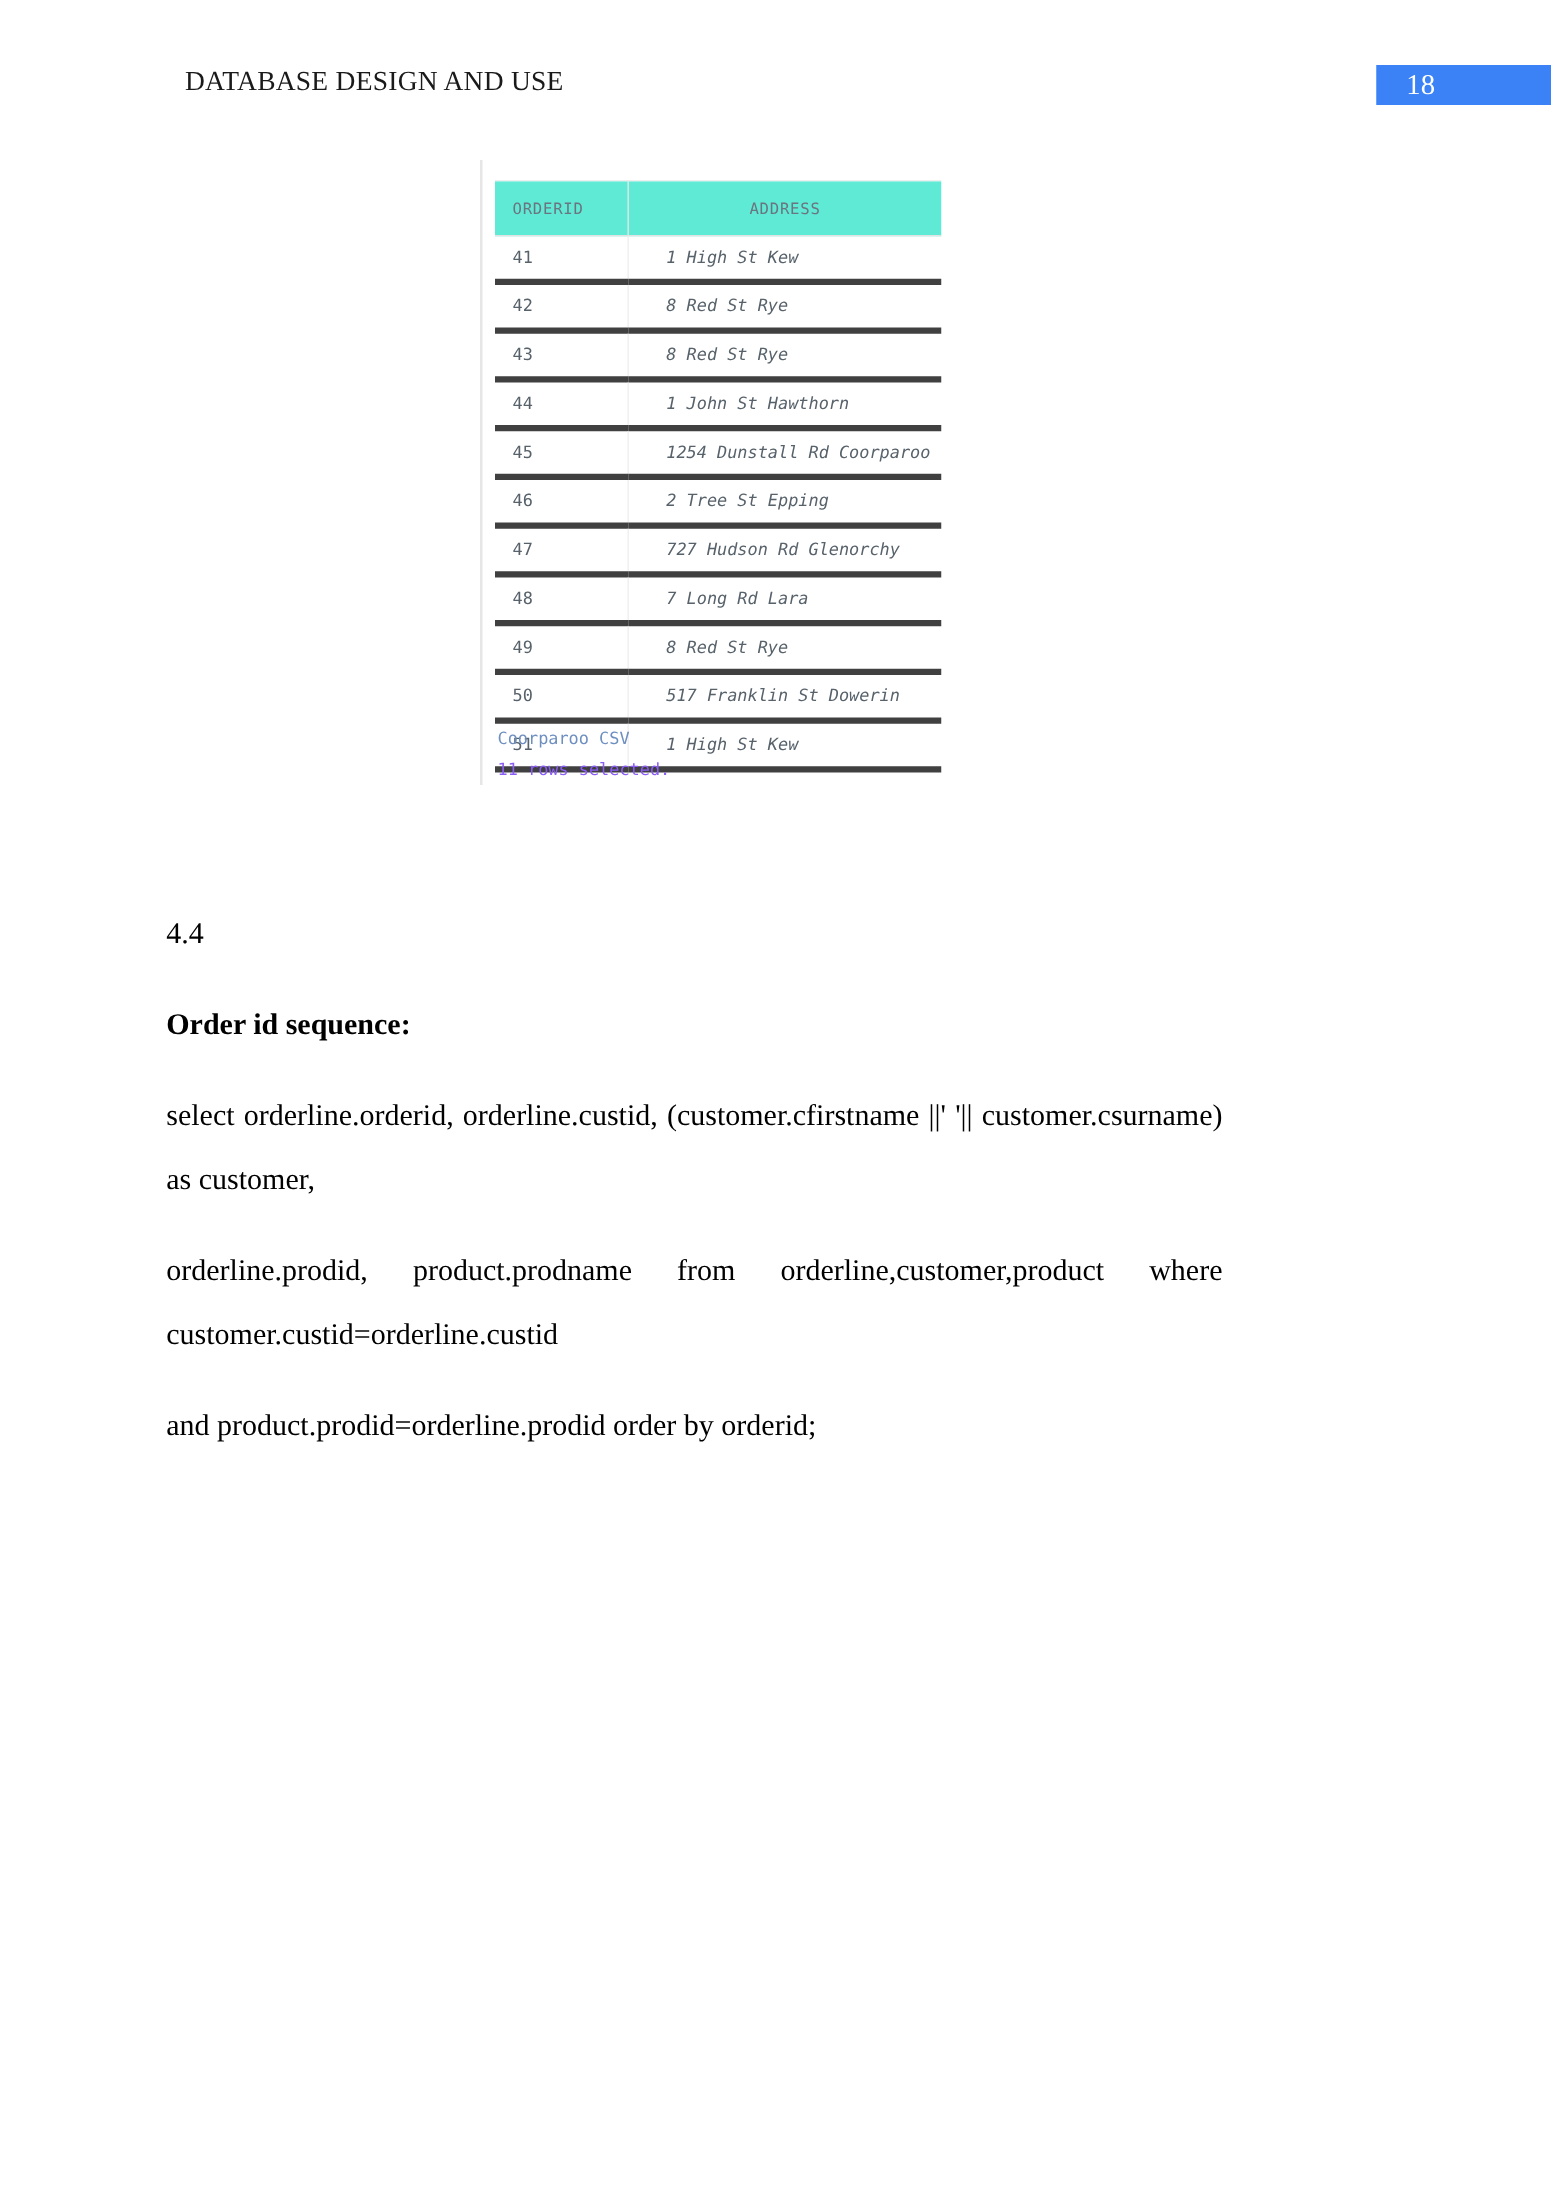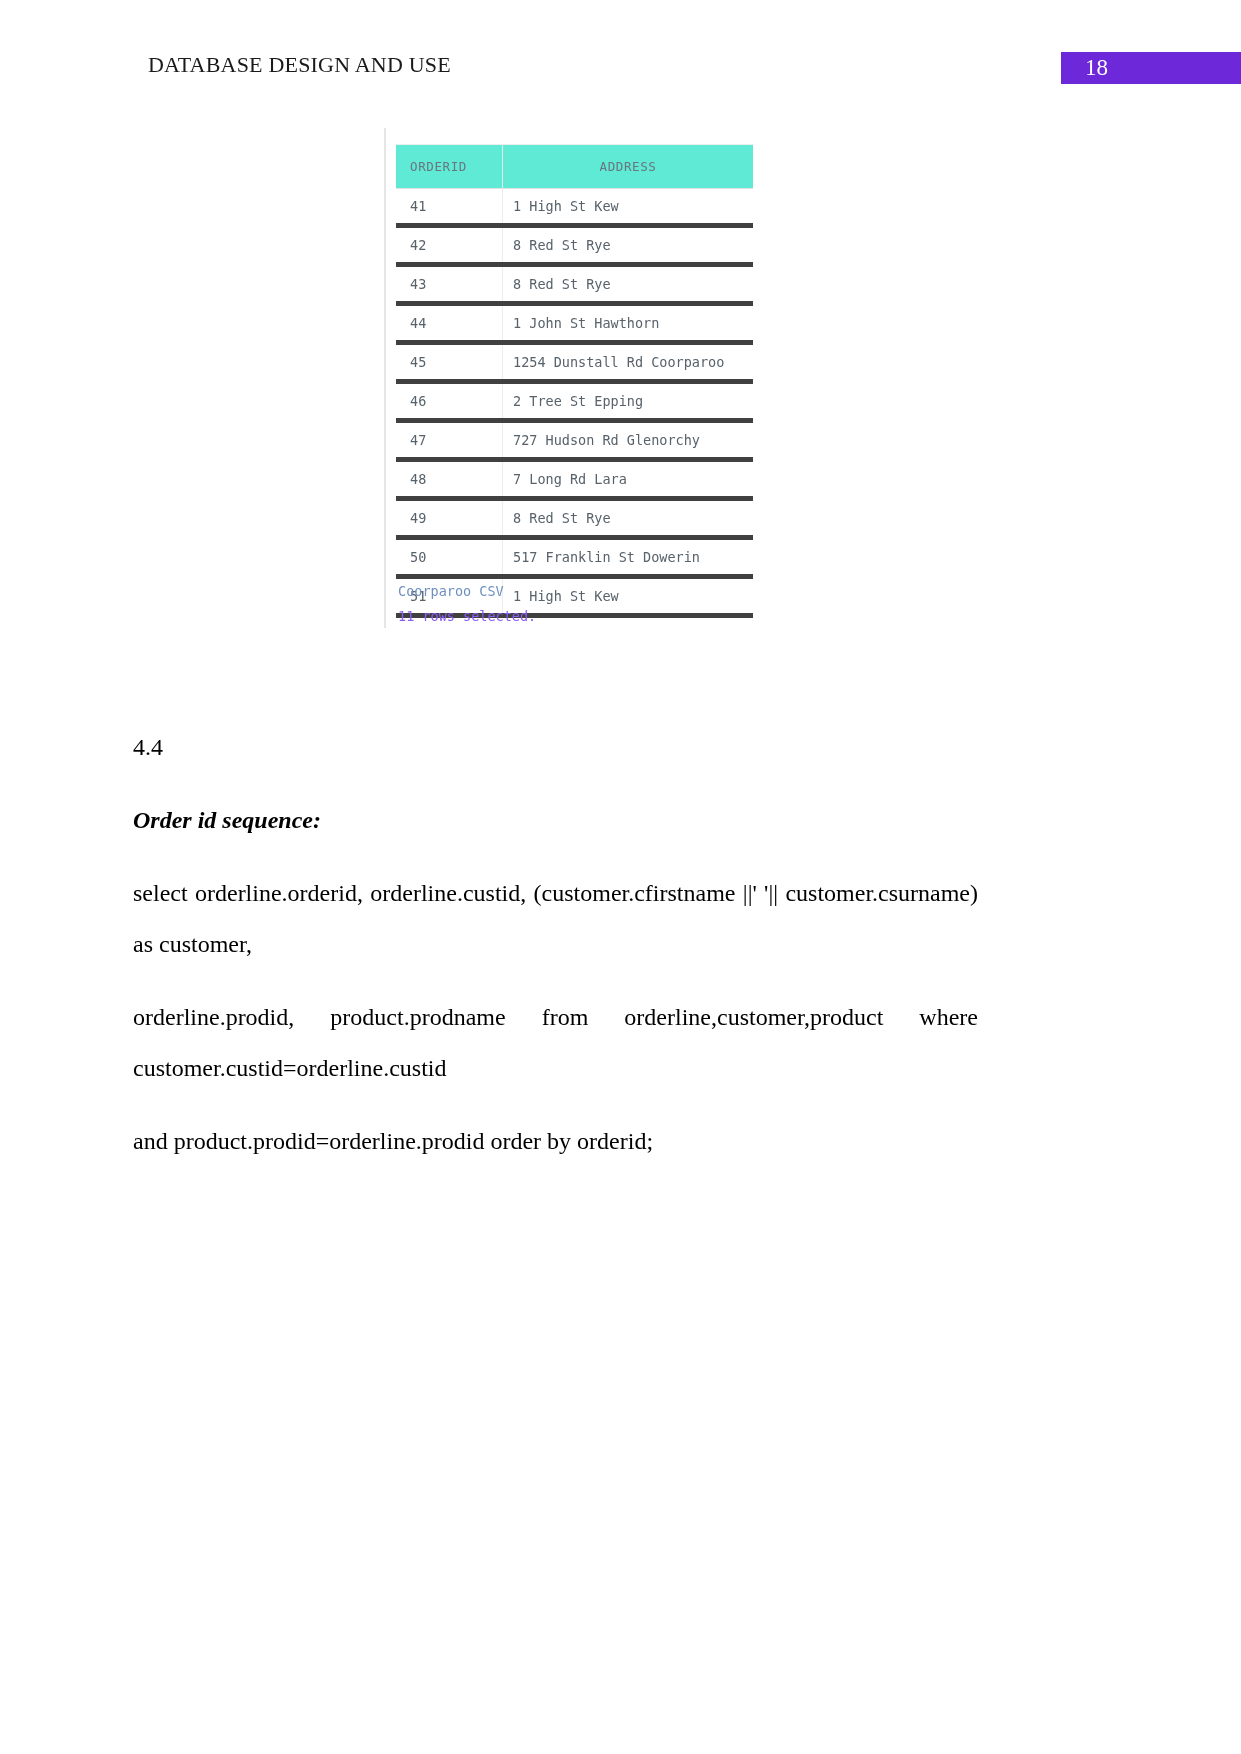--- a/index.html
+++ b/index.html
@@ -31,23 +31,23 @@
     font-family: "Liberation Serif", serif;
     font-size: 22px;
     letter-spacing: 0.2px;
     color: #1a1a1a;
     white-space: nowrap;
   }
   .page-badge {
     position: absolute;
     right: 0;
     top: 52px;
-    width: 180px;
+    width: 140px;
     height: 32px;
-    background: #6d28d9;
+    background: #3b82f6;
   }
   .page-badge-number {
     position: absolute;
     left: 24px;
     top: 3px;
     font-family: "Liberation Serif", serif;
     font-size: 23px;
     color: #ffffff;
   }
 
@@ -103,21 +103,22 @@
     border-bottom: 5px solid #404040;
     white-space: nowrap;
     font-size: 13.5px;
     color: #57626b;
   }
   .result-table td.c-orderid {
     padding-left: 14px;
     border-right: 1px solid #ededed;
   }
   .result-table td.c-address {
-    padding-left: 10px;
+    padding-left: 30px;
+    font-style: italic;
   }
   .result-footer {
     position: absolute;
     left: 14px;
     top: 452px;
     font-family: "DejaVu Sans Mono", monospace;
     font-size: 13.5px;
     line-height: 22px;
   }
   .download-csv {
@@ -144,21 +145,20 @@
   }
   .body-text p {
     margin: 0 0 22px 0;
   }
   .section-number {
     margin-bottom: 46px;
   }
   .section-heading {
     font-weight: bold;
     margin-bottom: 44px;
-    font-style: italic;
   }
   .sql-para {
     text-align: justify;
     text-justify: inter-word;
   }
   .sql-para.last-line {
     text-align: left;
   }
 </style>
 </head>

